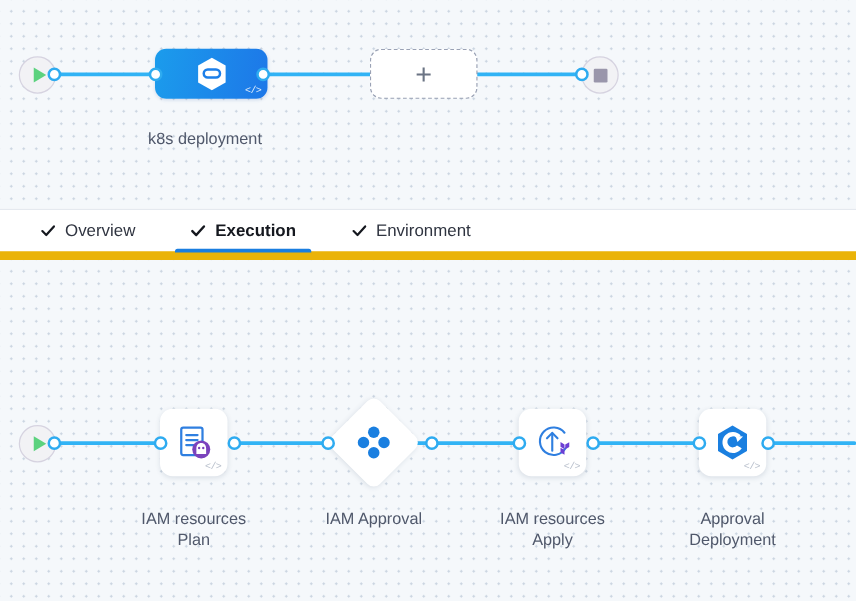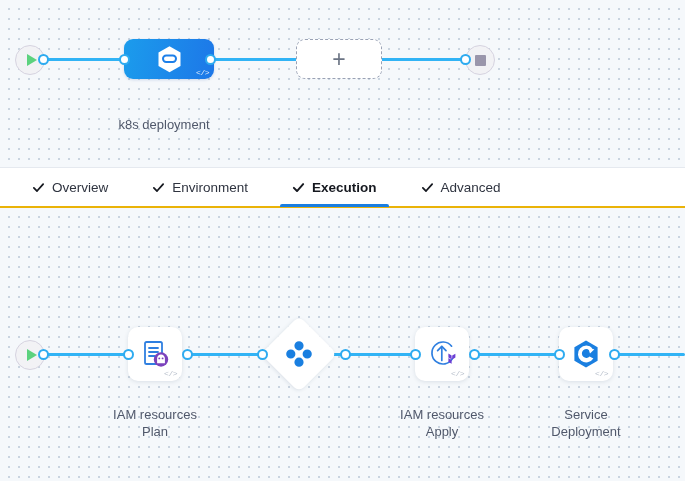--- a/index.html
+++ b/index.html
@@ -108,21 +108,21 @@
   }
   .label-muted { color: #6f7889; }
 
   
   .tabbar {
     position: relative;
     height: 41px;
     background: #ffffff;
     display: flex; align-items: stretch;
     border-top: 1px solid #e5e9ef;
-    border-bottom: 2px solid #eab308;
+    border-bottom: 7px solid #eab308;
     z-index: 8;
     padding-left: 10px;
   }
   .tab {
     display: flex; align-items: center; gap: 7px;
     padding: 0 22px;
     position: relative;
     cursor: pointer;
   }
   .tab .tab-label {
@@ -191,21 +191,21 @@
     <div class="stage-node" style="left:124px; top:39px;">
       <svg width="27" height="29" viewBox="0 0 27 29">
         <path d="M13.5 1.2 L24.5 7.4 L24.5 21.0 L13.5 27.2 L2.5 21.0 L2.5 7.4 Z" fill="#ffffff"></path>
         <path d="M10.2 9.6 a4.2 4.2 0 1 0 0 8.4 h6.6 a4.2 4.2 0 1 0 0 -8.4 h-6.6 Z
                  M10.2 11.6 h6.6 a2.2 2.2 0 1 1 0 4.4 h-6.6 a2.2 2.2 0 1 1 0 -4.4 Z" fill="#1d7fe9"></path>
       </svg>
       <span class="codetag">&lt;/&gt;</span>
     </div>
     <div class="dot" style="left:119px; top:54px;"></div>
     <div class="dot" style="left:205px; top:54px;"></div>
-    <div class="node-label" style="left:64px; top:116px; width:200px;">k8s deployment</div>
+    <div class="node-label" style="left:64px; top:102px; width:200px;">k8s deployment</div>
 
     <div class="add-stage" style="left:296px; top:39px;">
       <span>+</span>
     </div>
 
     <div class="terminal" style="left:465px; top:45px;">
       <div class="stop-sq"></div>
     </div>
     <div class="dot" style="left:460px; top:54px;"></div>
   </div>
@@ -213,40 +213,34 @@
   <div class="tabbar">
 
     <div class="tab">
       <svg class="check" viewBox="0 0 14 14">
         <path d="M2 7.4 L5.4 10.8 L12 3.4" stroke="#15181f" stroke-width="1.9" fill="none" stroke-linecap="round" stroke-linejoin="round"></path>
       </svg>
       <span class="tab-label">Overview</span>
     </div>
 
 
+    <div class="tab active">
+      <svg class="check" viewBox="0 0 14 14">
+        <path d="M2 7.4 L5.4 10.8 L12 3.4" stroke="#15181f" stroke-width="2.1" fill="none" stroke-linecap="round" stroke-linejoin="round"></path>
+      </svg>
+      <span class="tab-label">Execution</span>
+    </div>
+
     <div class="tab">
       <svg class="check" viewBox="0 0 14 14">
         <path d="M2 7.4 L5.4 10.8 L12 3.4" stroke="#15181f" stroke-width="1.9" fill="none" stroke-linecap="round" stroke-linejoin="round"></path>
       </svg>
       <span class="tab-label">Environment</span>
     </div>
 
-    <div class="tab active">
-      <svg class="check" viewBox="0 0 14 14">
-        <path d="M2 7.4 L5.4 10.8 L12 3.4" stroke="#15181f" stroke-width="2.1" fill="none" stroke-linecap="round" stroke-linejoin="round"></path>
-      </svg>
-      <span class="tab-label">Execution</span>
-    </div>
-
-    <div class="tab">
-      <svg class="check" viewBox="0 0 14 14">
-        <path d="M2 7.4 L5.4 10.8 L12 3.4" stroke="#15181f" stroke-width="1.9" fill="none" stroke-linecap="round" stroke-linejoin="round"></path>
-      </svg>
-      <span class="tab-label">Advanced</span>
-    </div>
   </div>
 
   <div class="canvas canvas-bottom">
 
     <div class="wire" style="left:40px; top:145px; width:93px;"></div>
     <div class="wire" style="left:187px; top:145px; width:92px;"></div>
     <div class="wire" style="left:325px; top:145px; width:94px;"></div>
     <div class="wire" style="left:470px; top:145px; width:95px;"></div>
     <div class="wire" style="left:614px; top:145px; width:71px;"></div>
 
@@ -279,20 +273,21 @@
         <g fill="#1a7fe0" transform="rotate(45 14 14)">
           <circle cx="8.2" cy="8.2" r="4.6"></circle>
           <circle cx="19.8" cy="8.2" r="4.6"></circle>
           <circle cx="8.2" cy="19.8" r="4.6"></circle>
           <circle cx="19.8" cy="19.8" r="4.6"></circle>
         </g>
       </svg>
     </div>
     <div class="dot" style="left:257px; top:141px;"></div>
     <div class="dot" style="left:340px; top:141px;"></div>
+    <div class="node-label" style="left:219px; top:198px; width:160px;">IAM Approval</div>
 
     <div class="step-node" style="left:415px; top:119px;">
       <svg width="34" height="34" viewBox="0 0 34 34">
         <path d="M26.6 9.2 A11 11 0 1 0 27.4 21.6" fill="none" stroke="#2f7fe0" stroke-width="1.7" stroke-linecap="round"></path>
         <path d="M16.8 23.5 L16.8 9.6" stroke="#2f7fe0" stroke-width="1.7" stroke-linecap="round"></path>
         <path d="M12.6 13.6 L16.8 9.3 L21 13.6" fill="none" stroke="#2f7fe0" stroke-width="1.7" stroke-linecap="round" stroke-linejoin="round"></path>
         <g fill="#6b3fd4">
           <path d="M23.4 16.6 L26.6 18.5 L26.6 22.3 L23.4 20.4 Z"></path>
           <path d="M27.2 18.6 L30.4 16.7 L30.4 20.5 L27.2 22.4 Z"></path>
           <path d="M23.4 21.1 L26.6 23.0 L26.6 26.8 L23.4 24.9 Z"></path>
@@ -308,17 +303,17 @@
     <div class="step-node" style="left:559px; top:119px;">
       <svg width="32" height="32" viewBox="0 0 32 32">
         <path d="M16 2.4 L27.6 9.2 L27.6 22.8 L16 29.6 L4.4 22.8 L4.4 9.2 Z" fill="#1a7fe0"></path>
         <path d="M22.6 10.4 A8.4 8.4 0 1 0 23.4 20.6 L19.6 18.4 A4.4 4.4 0 1 1 19.2 12.2 Z" fill="#ffffff"></path>
         <path d="M18.4 10.6 L24.4 11.2 L20.0 15.6 Z" fill="#ffffff"></path>
       </svg>
       <span class="codetag">&lt;/&gt;</span>
     </div>
     <div class="dot" style="left:554px; top:141px;"></div>
     <div class="dot" style="left:609px; top:141px;"></div>
-    <div class="node-label" style="left:506px; top:198px; width:160px;">Service
+    <div class="node-label" style="left:506px; top:198px; width:160px;">Approval
 Deployment</div>
   </div>
 
 </div>
 
 </body></html>

